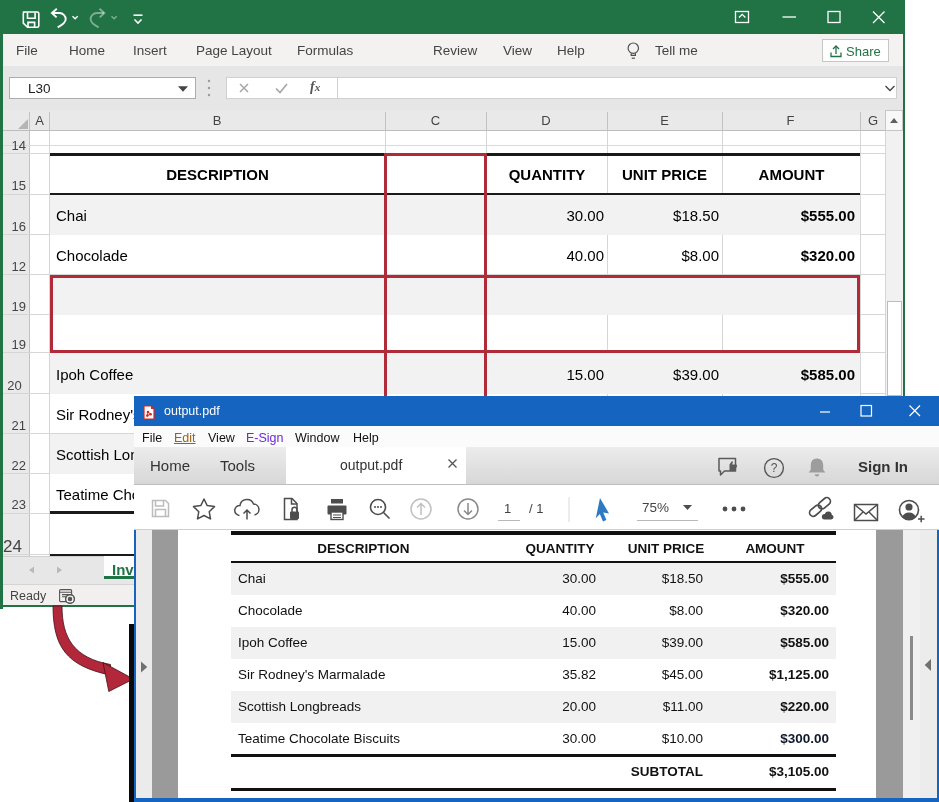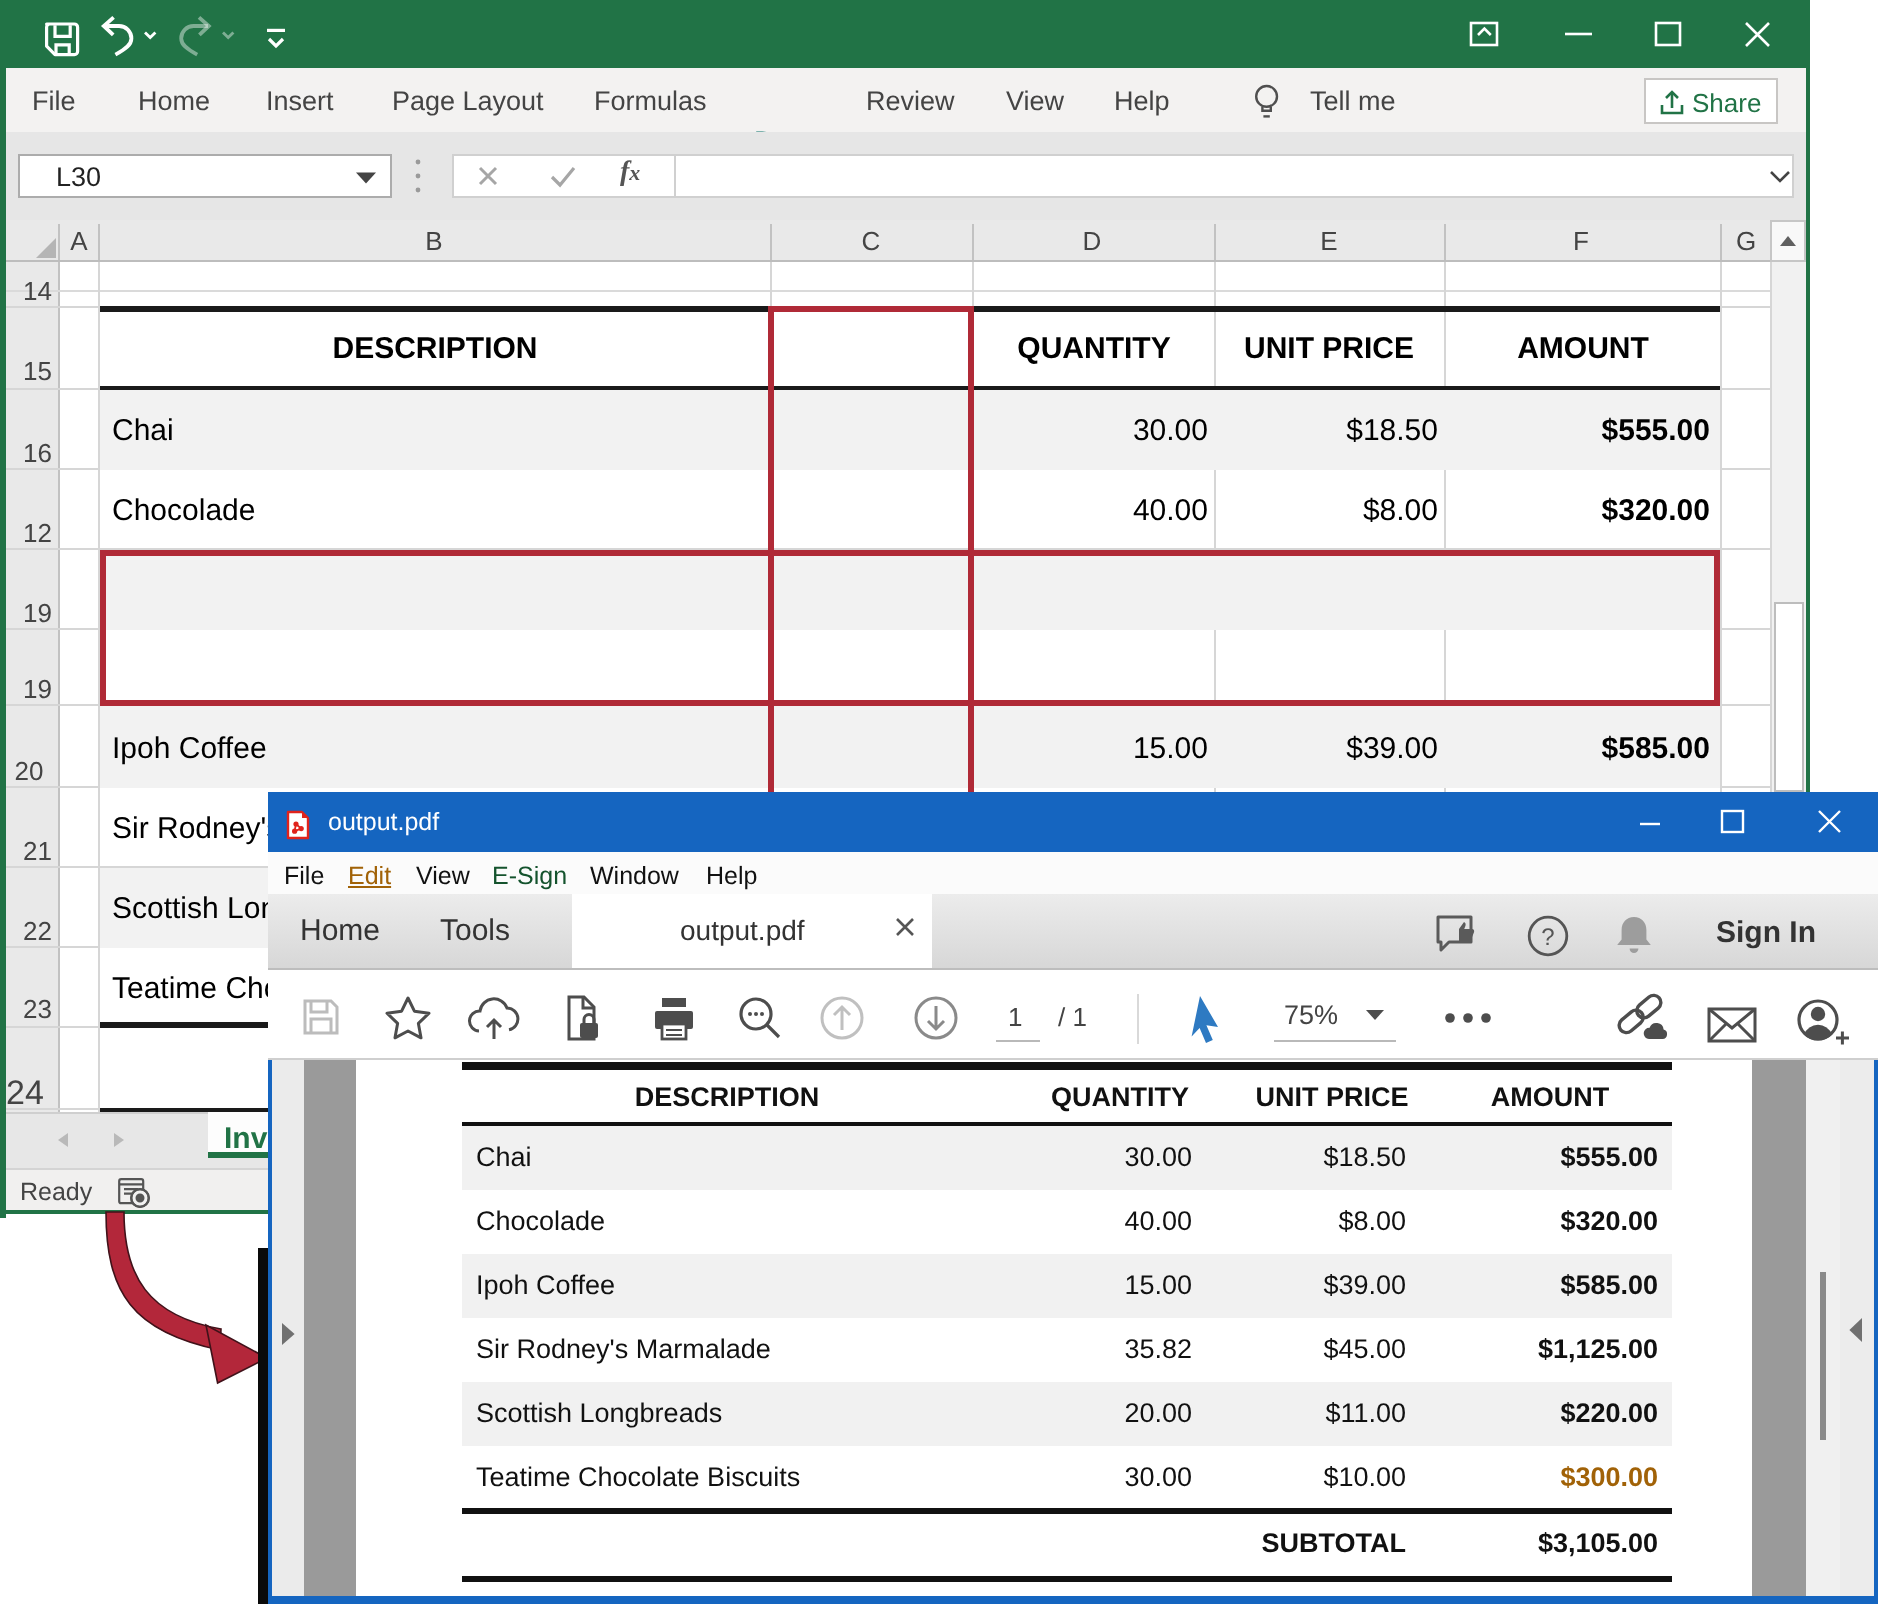--- a/index.html
+++ b/index.html
@@ -260,21 +260,21 @@
       <path d="M6 8h10"></path>
       <rect x="47" y="1.5" width="10.5" height="10.5"></rect>
       <path d="M95.5 1.5L106 12M106 1.5L95.5 12"></path>
     </g>
   </svg>
 
   <div class="abs" style="left:0;top:30px;width:805px;height:21px;background:#fbfbfb;"></div>
   <div class="txt" style="left:8px;top:35px;font-size:12.5px;color:#111;">File</div>
   <div class="txt" style="left:40px;top:35px;font-size:12.5px;color:#a16207;text-decoration:underline;">Edit</div>
   <div class="txt" style="left:74px;top:35px;font-size:12.5px;color:#111;">View</div>
-  <div class="txt" style="left:112px;top:35px;font-size:12.5px;color:#14532d;">E-Sign</div>
+  <div class="txt" style="left:112px;top:35px;font-size:12.5px;color:#6d28d9;">E-Sign</div>
   <div class="txt" style="left:161px;top:35px;font-size:12.5px;color:#111;">Window</div>
   <div class="txt" style="left:219px;top:35px;font-size:12.5px;color:#111;">Help</div>
 
   <div class="abs" style="left:0;top:51px;width:805px;height:38px;background:linear-gradient(#ececec,#d7d7d7);border-bottom:1px solid #bdbdbd;box-sizing:border-box;"></div>
   <div class="txt" style="left:16px;top:61px;font-size:15px;color:#333;">Home</div>
   <div class="txt" style="left:86px;top:61px;font-size:15px;color:#333;">Tools</div>
   <div class="abs" style="left:152px;top:51px;width:180px;height:37px;background:#fff;"></div>
   <div class="txt" style="left:206px;top:61px;font-size:14px;color:#333;">output.pdf</div>
   <svg class="abs" style="left:313px;top:62px;" width="11" height="11" viewBox="0 0 11 11">
       <path d="M1.5 1.5l8 8M9.5 1.5l-8 8" stroke="#555" stroke-width="1.3" fill="none"></path>
@@ -424,19 +424,19 @@
   <div class="txt" style="left:605px;top:271px;width:90px;text-align:right;font-size:13.5px;font-weight:bold;color:#111;">$1,125.00</div>
 
   <div class="txt" style="left:104px;top:303px;font-size:13.5px;color:#111;">Scottish Longbreads</div>
   <div class="txt" style="left:382px;top:303px;width:80px;text-align:right;font-size:13.5px;color:#111;">20.00</div>
   <div class="txt" style="left:489px;top:303px;width:80px;text-align:right;font-size:13.5px;color:#111;">$11.00</div>
   <div class="txt" style="left:605px;top:303px;width:90px;text-align:right;font-size:13.5px;font-weight:bold;color:#111;">$220.00</div>
 
   <div class="txt" style="left:104px;top:335px;font-size:13.5px;color:#111;">Teatime Chocolate Biscuits</div>
   <div class="txt" style="left:382px;top:335px;width:80px;text-align:right;font-size:13.5px;color:#111;">30.00</div>
   <div class="txt" style="left:489px;top:335px;width:80px;text-align:right;font-size:13.5px;color:#111;">$10.00</div>
-  <div class="txt" style="left:605px;top:335px;width:90px;text-align:right;font-size:13.5px;font-weight:bold;color:#a16207;">$300.00</div>
+  <div class="txt" style="left:605px;top:335px;width:90px;text-align:right;font-size:13.5px;font-weight:bold;color:#0f172a;">$300.00</div>
 
   <div class="abs" style="left:97px;top:357.5px;width:605px;height:3px;background:#111;"></div>
   <div class="txt" style="left:469px;top:368px;width:100px;text-align:right;font-size:13.5px;font-weight:bold;color:#111;">SUBTOTAL</div>
   <div class="txt" style="left:605px;top:368px;width:90px;text-align:right;font-size:13.5px;font-weight:bold;color:#111;">$3,105.00</div>
   <div class="abs" style="left:97px;top:391.5px;width:605px;height:3px;background:#111;"></div>
 </div>
 
 </body></html>

